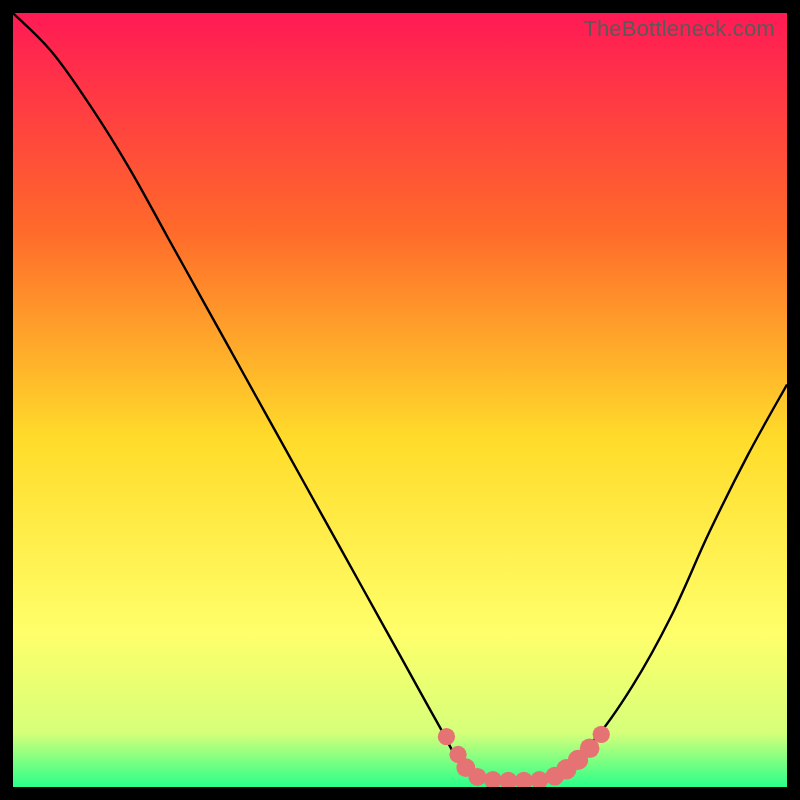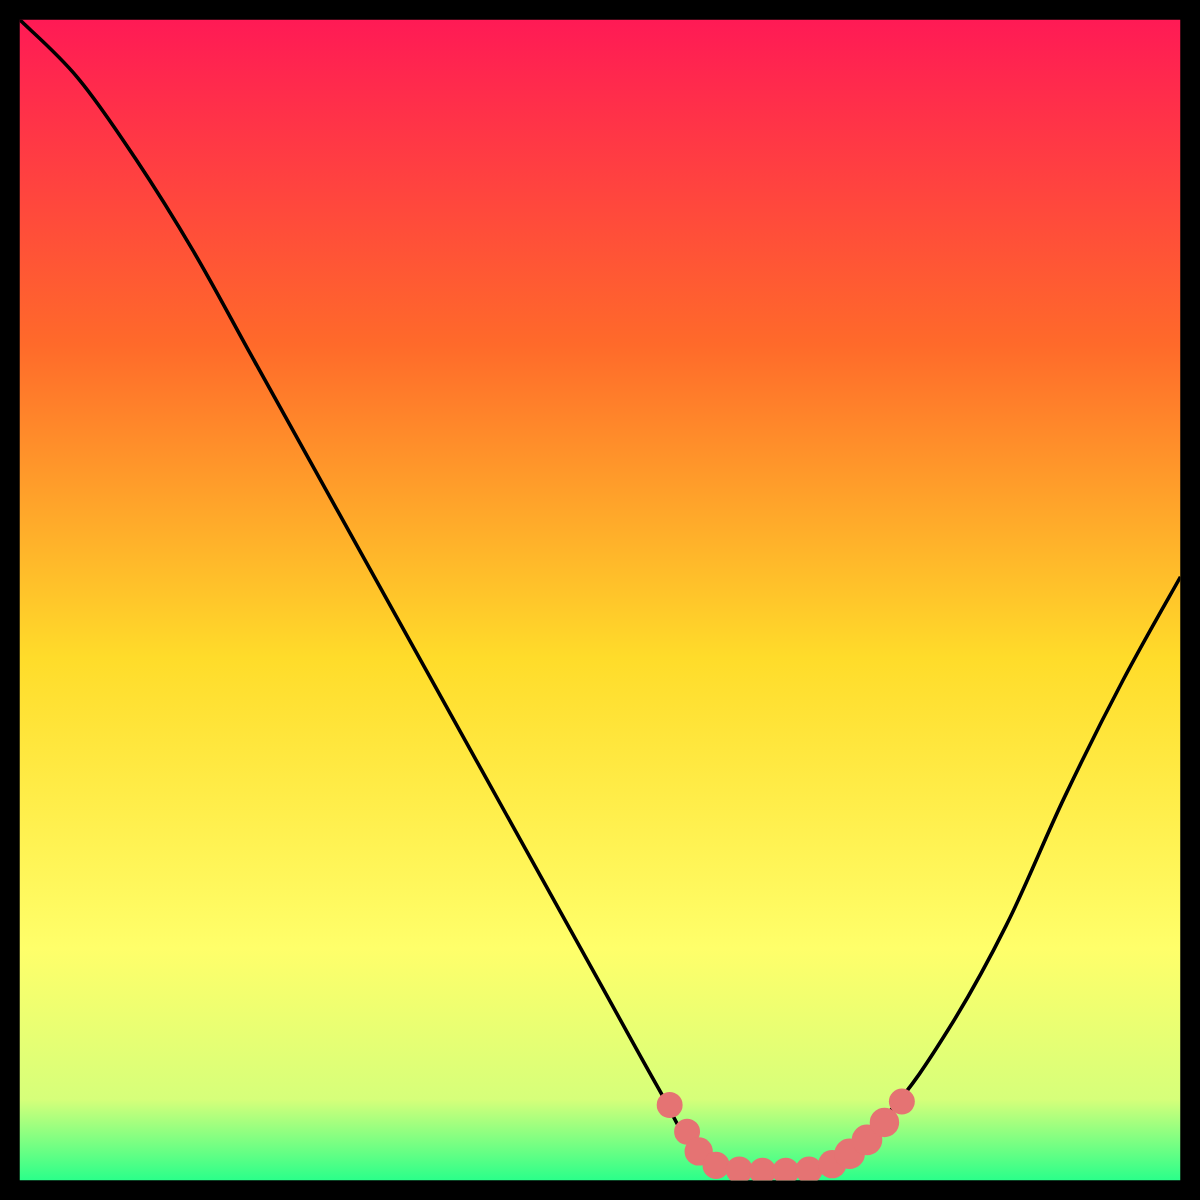--- a/index.html
+++ b/index.html
@@ -66,13 +66,14 @@
         <circle cx="510.84000000000003" cy="767.808" r="9.031" fill="#e57373" stroke="#d96060" stroke-width="0"></circle>
         <circle cx="526.32" cy="767.034" r="9.031" fill="#e57373" stroke="#d96060" stroke-width="0"></circle>
         <circle cx="541.8" cy="763.164" r="9.418" fill="#e57373" stroke="#d96060" stroke-width="0"></circle>
         <circle cx="553.41" cy="756.198" r="10.192" fill="#e57373" stroke="#d96060" stroke-width="0"></circle>
         <circle cx="565.02" cy="746.91" r="10.192" fill="#e57373" stroke="#d96060" stroke-width="0"></circle>
         <circle cx="576.63" cy="735.3" r="9.805" fill="#e57373" stroke="#d96060" stroke-width="0"></circle>
         <circle cx="588.24" cy="721.3679999999999" r="8.644" fill="#e57373" stroke="#d96060" stroke-width="0"></circle>
       </g>
   </svg>
 
+  <div class="watermark">TheBottleneck.com</div>
 </div>
 
 </body></html>

